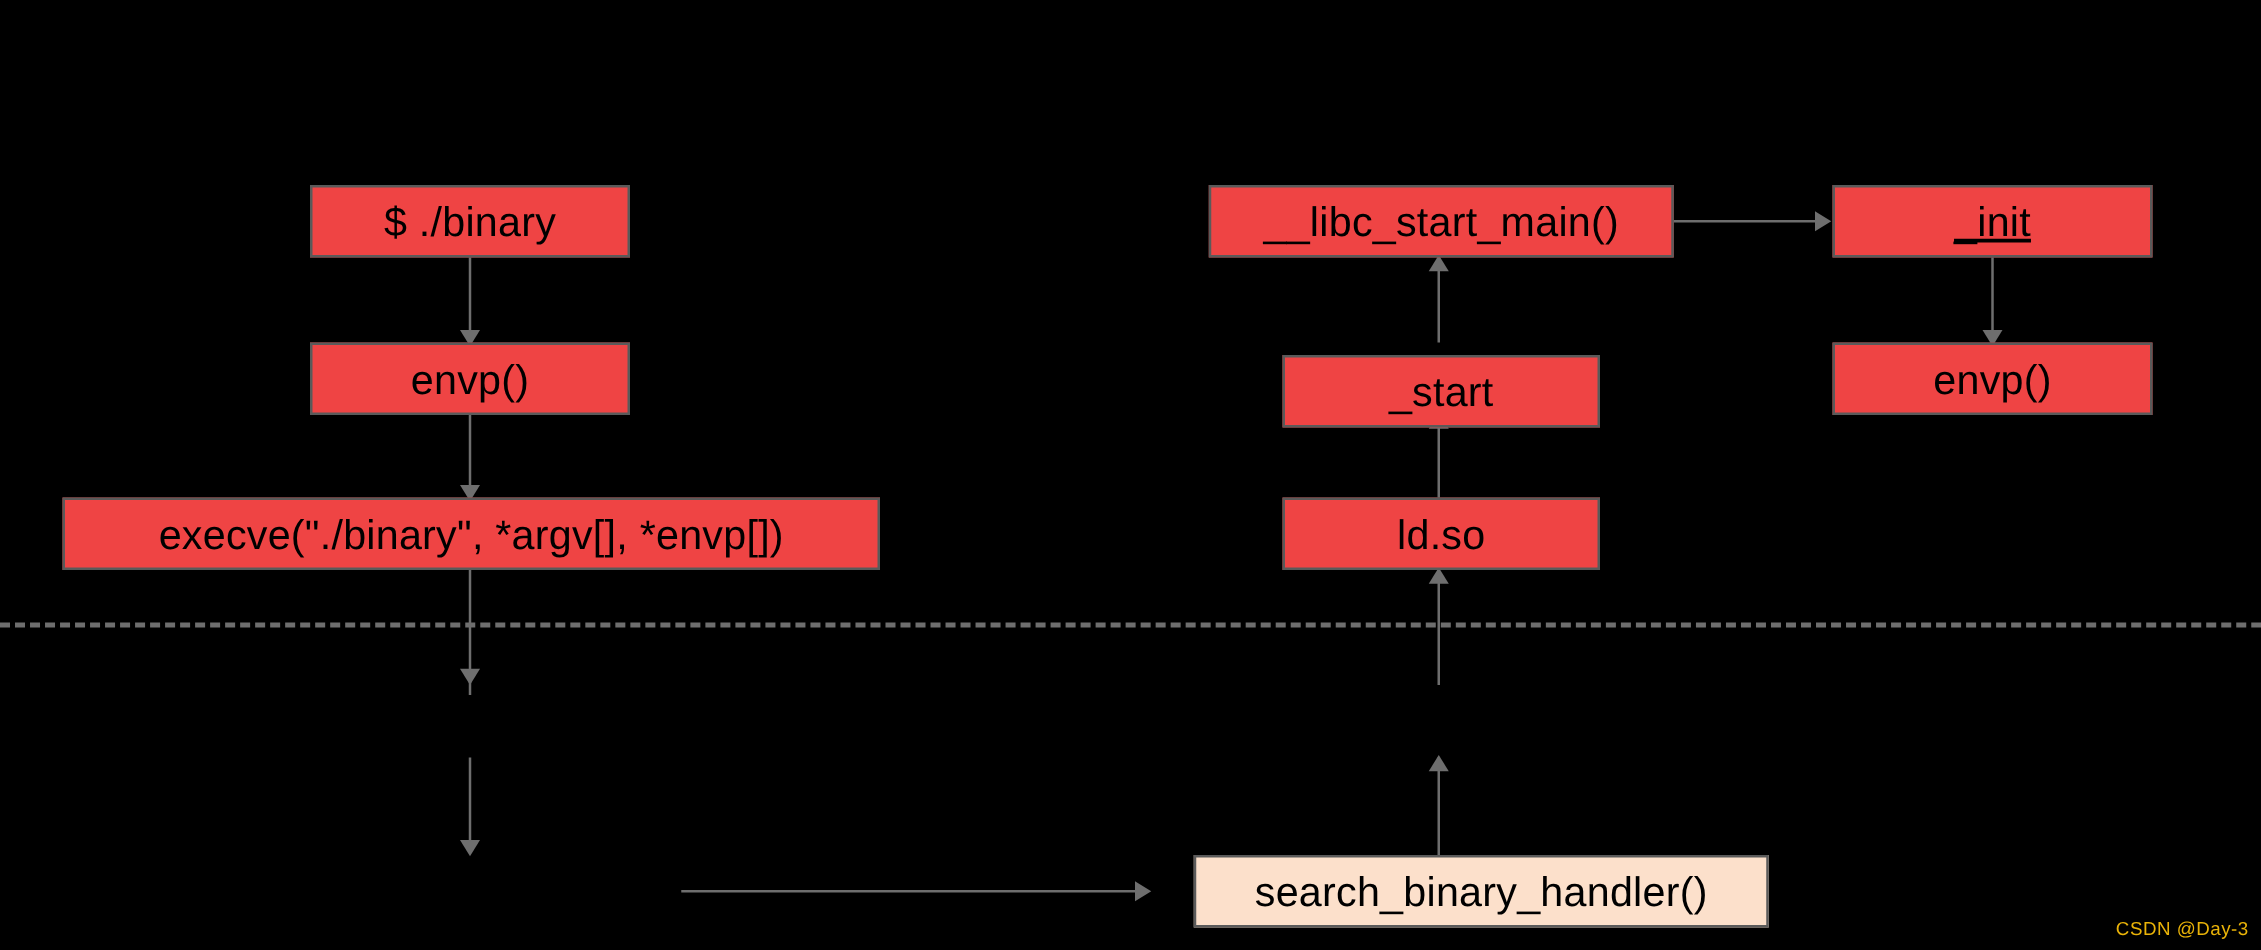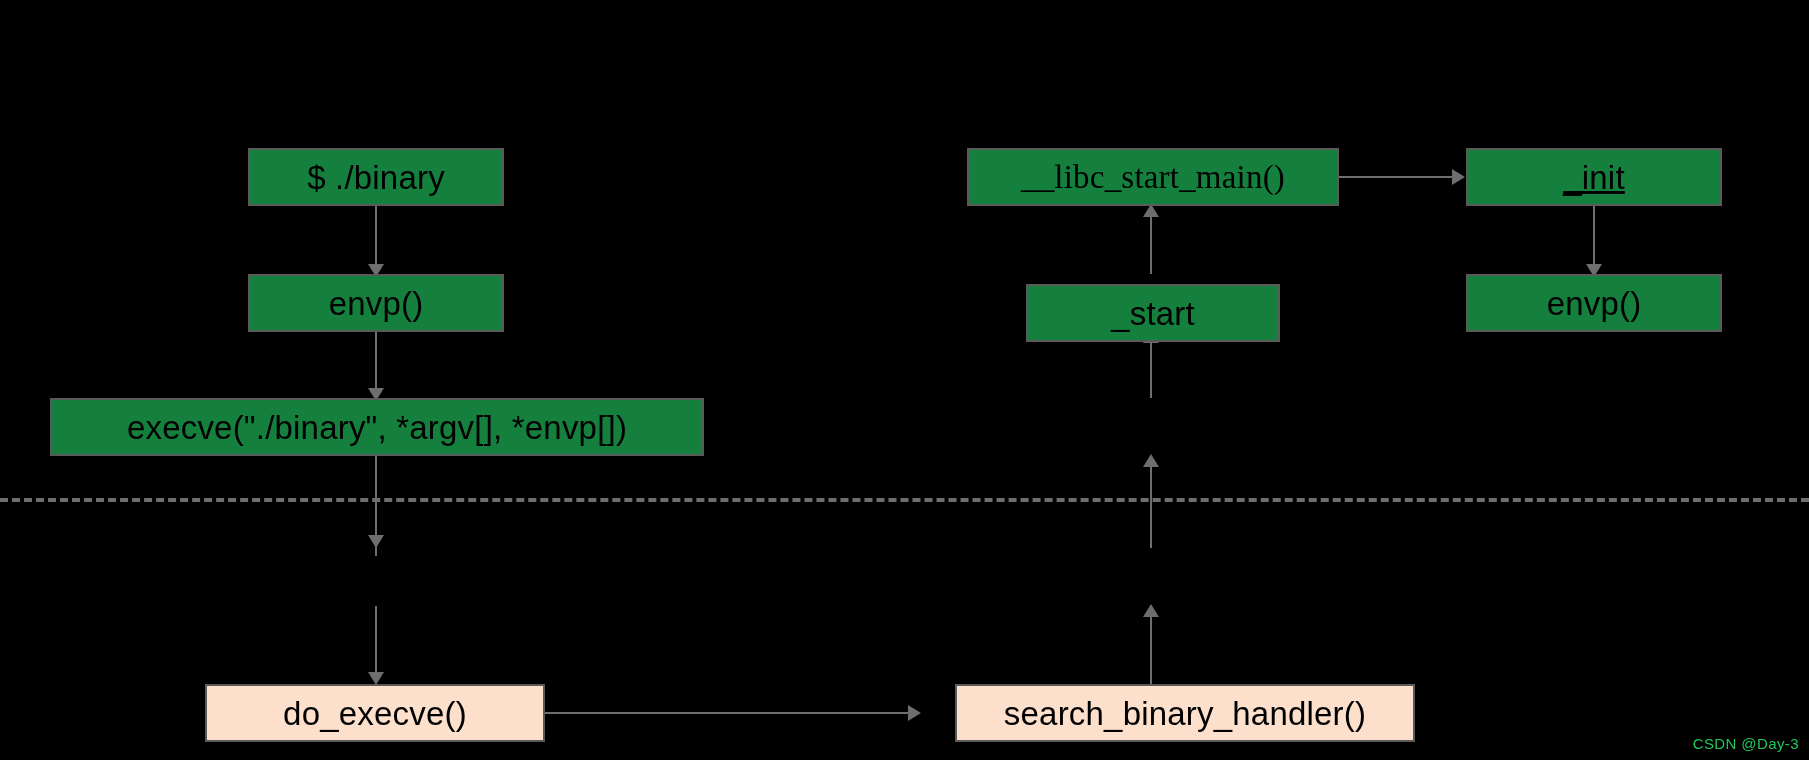--- a/index.html
+++ b/index.html
@@ -11,21 +11,21 @@
     position: relative;
     width: 1809px;
     height: 760px;
     background: #000000;
     overflow: hidden;
     font-family: "Liberation Sans", sans-serif;
   }
   .node {
     position: absolute;
     box-sizing: border-box;
-    background: #15803d;
+    background: #ef4444;
     border: 2px solid #5a5a5a;
     color: #000000;
     display: flex;
     align-items: center;
     justify-content: center;
     font-size: 33px;
     line-height: 1;
     white-space: nowrap;
     letter-spacing: 0.2px;
   }
@@ -63,21 +63,21 @@
     left: 0;
     top: 498px;
     width: 1809px;
     height: 0;
     border-top: 4px dashed #6e6e6e;
   }
   #watermark {
     position: absolute;
     right: 10px;
     bottom: 8px;
-    color: #22c55e;
+    color: #eab308;
     font-size: 15px;
     letter-spacing: 0.4px;
   }
 </style>
 </head>
 <body>
 
 <div id="stage">
 
   <div class="node" style="left:248px; top:148px; width:256px; height:58px;">$ ./binary</div>
@@ -94,44 +94,44 @@
 
   <div class="edge v" style="left:375px; top:456px; height:100px;"></div>
   <div class="arrowhead down" style="left:368px; top:535px;"></div>
 
   <div id="divider"></div>
 
 
   <div class="edge v" style="left:375px; top:606px; height:72px;"></div>
   <div class="arrowhead down" style="left:368px; top:672px;"></div>
 
-  <div class="node kernel" style="left:205px; top:684px; width:340px; height:58px;">do_execve()</div>
 
   <div class="edge h" style="left:545px; top:712px; width:370px;"></div>
   <div class="arrowhead right" style="left:908px; top:705px;"></div>
 
   <div class="node kernel" style="left:920px; top:684px; width:460px; height:58px;margin-left:35px;">search_binary_handler()</div>
 
   <div class="edge v" style="left:1150px; top:606px; height:78px;"></div>
   <div class="arrowhead up" style="left:1143px; top:604px;"></div>
 
 
   <div class="edge v" style="left:1150px; top:456px; height:92px;"></div>
   <div class="arrowhead up" style="left:1143px; top:454px;"></div>
 
+  <div class="node" style="left:1026px; top:398px; width:254px; height:58px;">ld.so</div>
 
   <div class="edge v" style="left:1150px; top:332px; height:66px;"></div>
   <div class="arrowhead up" style="left:1143px; top:330px;"></div>
 
   <div class="node" style="left:1026px; top:274px; width:254px; height:58px;margin-top:10px;">_start</div>
 
   <div class="edge v" style="left:1150px; top:206px; height:68px;"></div>
   <div class="arrowhead up" style="left:1143px; top:204px;"></div>
 
-  <div class="node" style="left:967px; top:148px; width:372px; height:58px;font-family:Liberation Serif, serif;">__libc_start_main()</div>
+  <div class="node" style="left:967px; top:148px; width:372px; height:58px;">__libc_start_main()</div>
 
   <div class="edge h" style="left:1339px; top:176px; width:120px;"></div>
   <div class="arrowhead right" style="left:1452px; top:169px;"></div>
 
   <div class="node" style="left:1466px; top:148px; width:256px; height:58px;text-decoration:underline;">_init</div>
 
   <div class="edge v" style="left:1593px; top:206px; height:62px;"></div>
   <div class="arrowhead down" style="left:1586px; top:264px;"></div>
 
   <div class="node" style="left:1466px; top:274px; width:256px; height:58px;">envp()</div>

